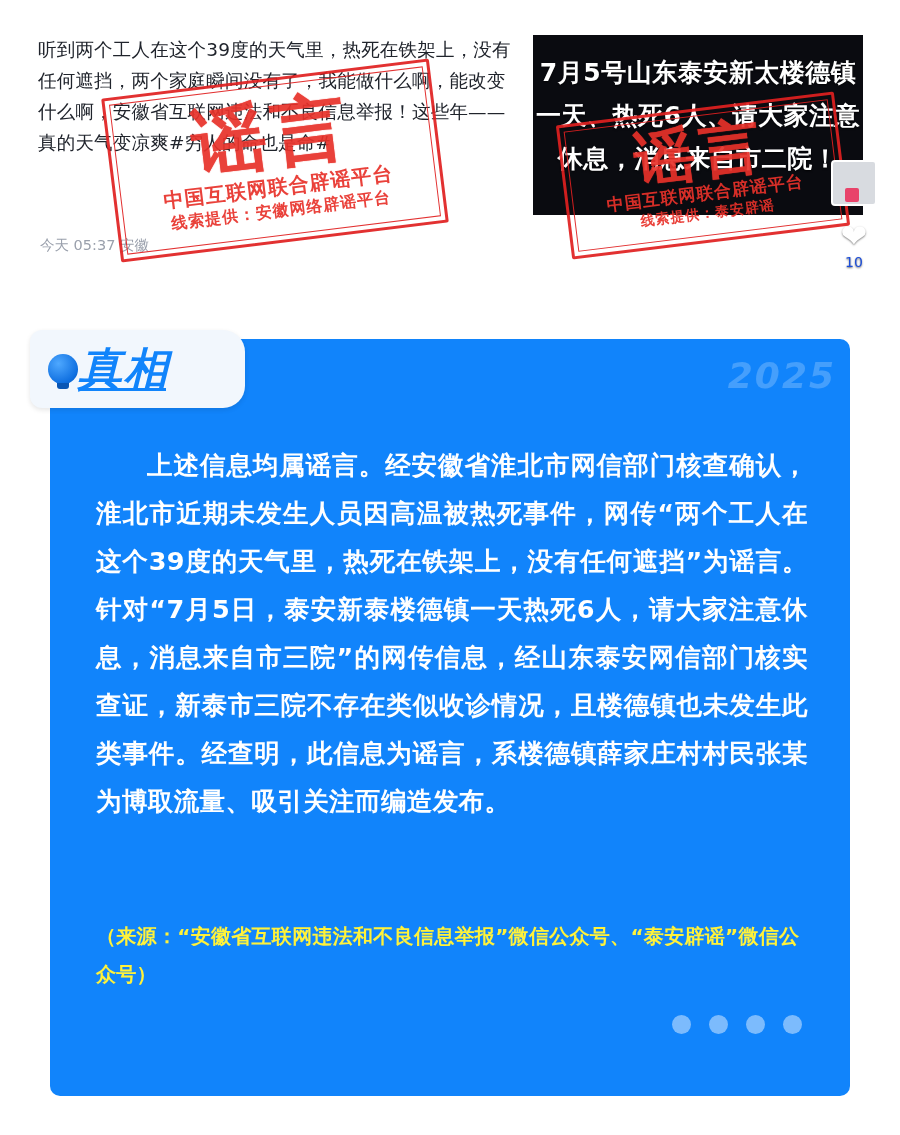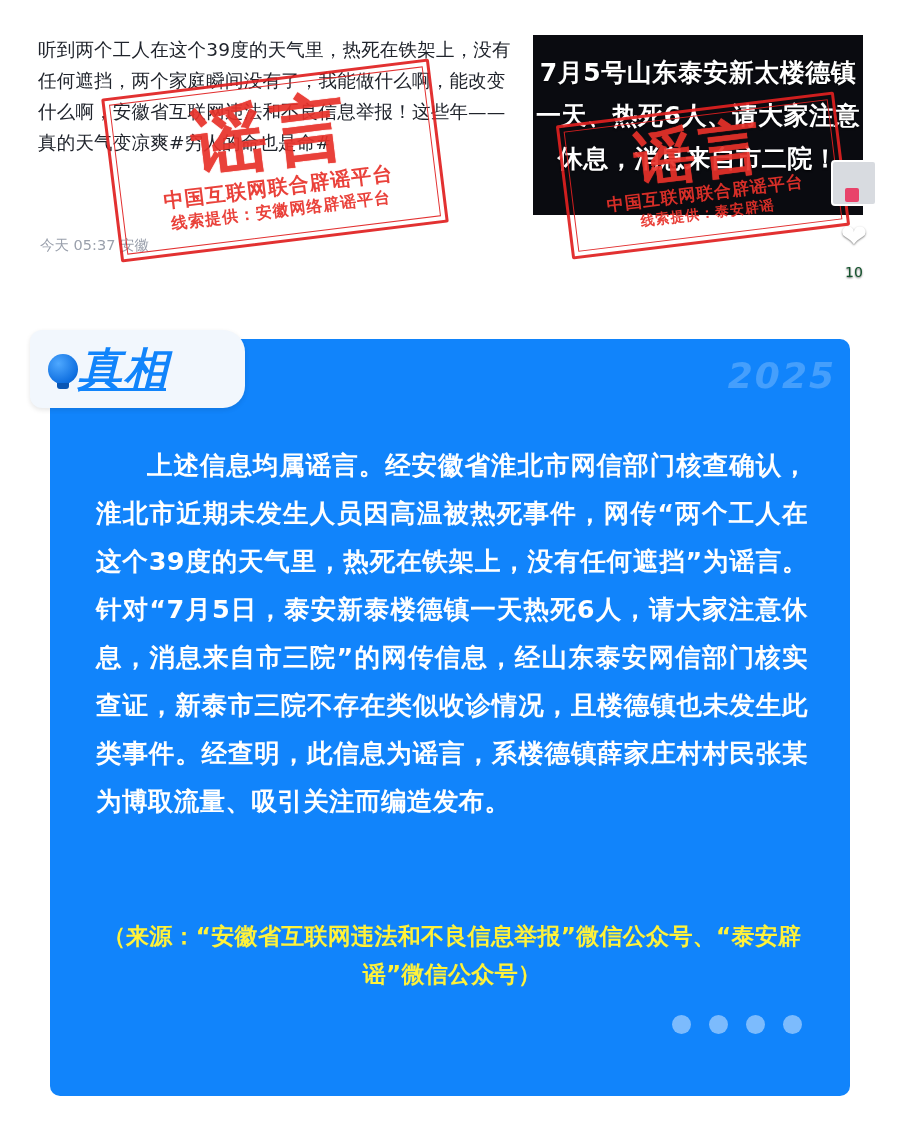--- a/index.html
+++ b/index.html
@@ -183,24 +183,24 @@
     border-radius: 2px;
   }
   #video-side-rail .heart {
     margin-top: 14px;
     font-size: 32px;
     color: #ffffff;
     line-height: 32px;
     text-shadow: 0 1px 2px rgba(0,0,0,0.5);
   }
   #video-side-rail .like-count {
-    margin-top: 12px;
+    margin-top: 2px;
     font-family: "DejaVu Sans", sans-serif;
     font-size: 14px;
-    color: #14532d;
+    color: #1d4ed8;
     text-shadow: 0 1px 2px rgba(0,0,0,0.6);
   }
 
   
   #truth-card {
     position: absolute;
     left: 50px;
     top: 339px;
     width: 800px;
     height: 757px;
@@ -288,24 +288,24 @@
     letter-spacing: 0.4px;
   }
 
   #truth-source {
     position: absolute;
     left: 46px;
     top: 578px;
     width: 712px;
     font-family: "DejaVu Sans", sans-serif;
     font-weight: bold;
-    font-size: 23px;
+    font-size: 20px;
     line-height: 38px;
     color: #fff23a;
-    text-align: center;
+    text-align: left;
     letter-spacing: 0.3px;
   }
 
   #dots {
     position: absolute;
     right: 48px;
     bottom: 62px;
     display: flex;
     gap: 18px;
   }

